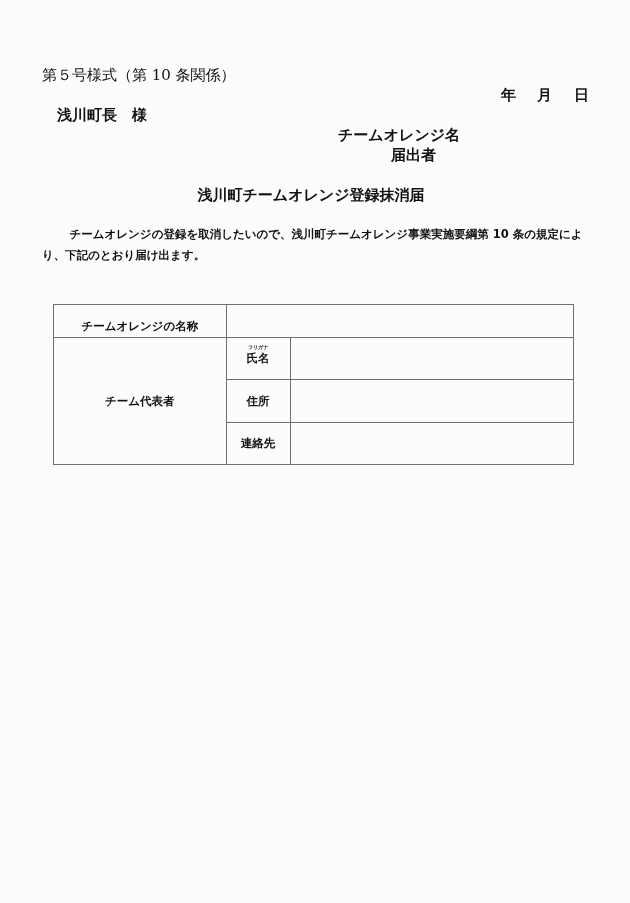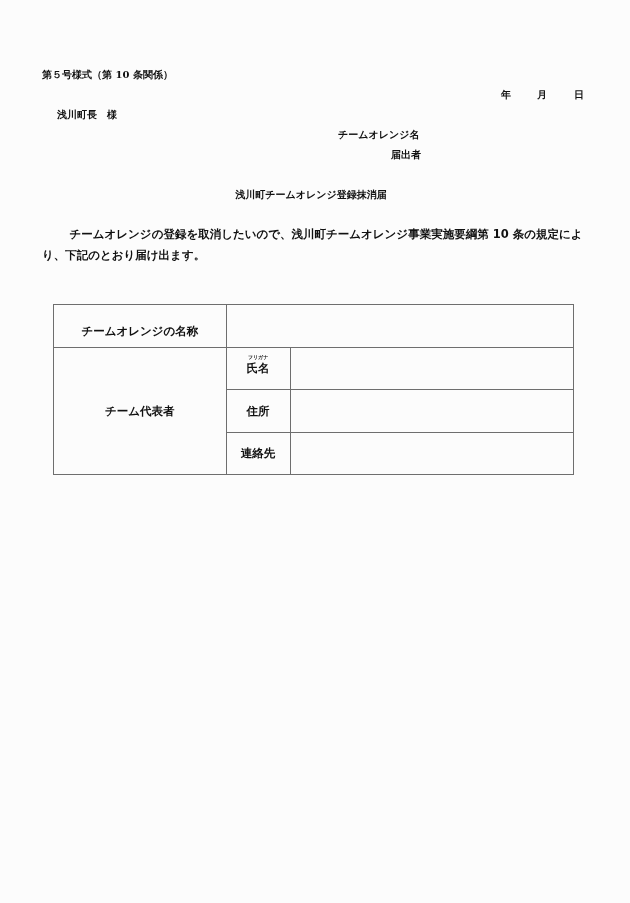--- a/index.html
+++ b/index.html
@@ -3,21 +3,21 @@
 <meta charset="utf-8">
 <style>
   html, body { margin:0; padding:0; }
   body {
     width:630px; height:903px; background:#fcfcfc; position:relative; overflow:hidden;
     font-family:"DejaVu Sans", "Liberation Sans", sans-serif; color:#111;
   }
   .abs { position:absolute; white-space:nowrap; }
   .serif { font-family:"DejaVu Serif", "Liberation Serif", serif; font-weight:normal; }
   .bold { font-weight:bold; }
-  .t { font-size:10px; line-height:14px;font-weight:bold; }
+  .t { font-size:15px; line-height:14px; }
   table.form {
     position:absolute; left:53px; top:304px; border-collapse:collapse;
     width:521px;
   }
   table.form td {
     border:1.3px solid #6e6e6e; font-size:11.5px; font-weight:bold; text-align:center;
     vertical-align:middle; padding:0;
   }
   .ruby-wrap { display:inline-block; position:relative; }
   .ruby { position:absolute; top:-7px; left:0; right:0; text-align:center; font-size:5px; font-weight:bold; line-height:6px; }
@@ -45,21 +45,21 @@
   <div>り、下記のとおり届け出ます。</div>
 </div>
 
 <table class="form">
   <colgroup>
     <col style="width:173px">
     <col style="width:64px">
     <col style="width:284px">
   </colgroup>
   <tbody>
-      <tr style="height:43px;">
+      <tr style="height:33px;">
     <td style="padding-top:10px;">チームオレンジの名称</td>
     <td colspan="2"></td>
   </tr>
   <tr style="height:42px;">
     <td rowspan="3">チーム代表者</td>
     <td>
       <span class="ruby-wrap" style="">
         <span class="ruby">フリガナ</span>
         <span>氏名</span>
       </span>

